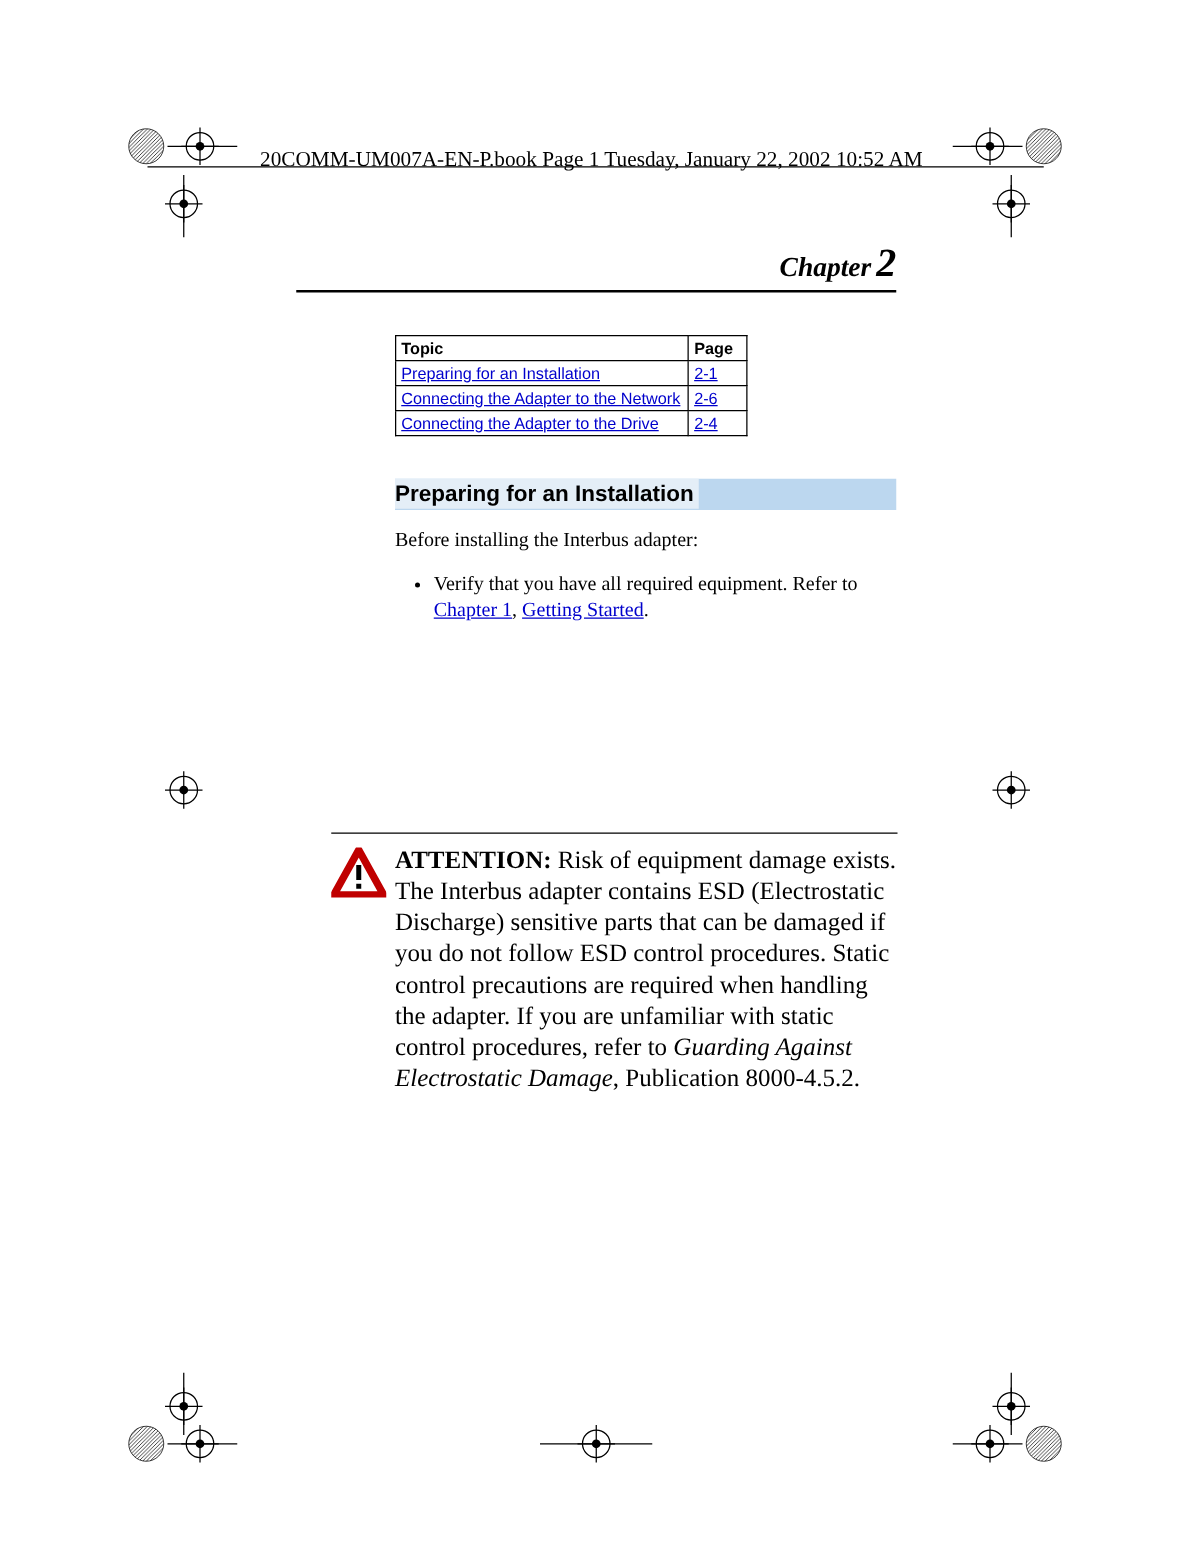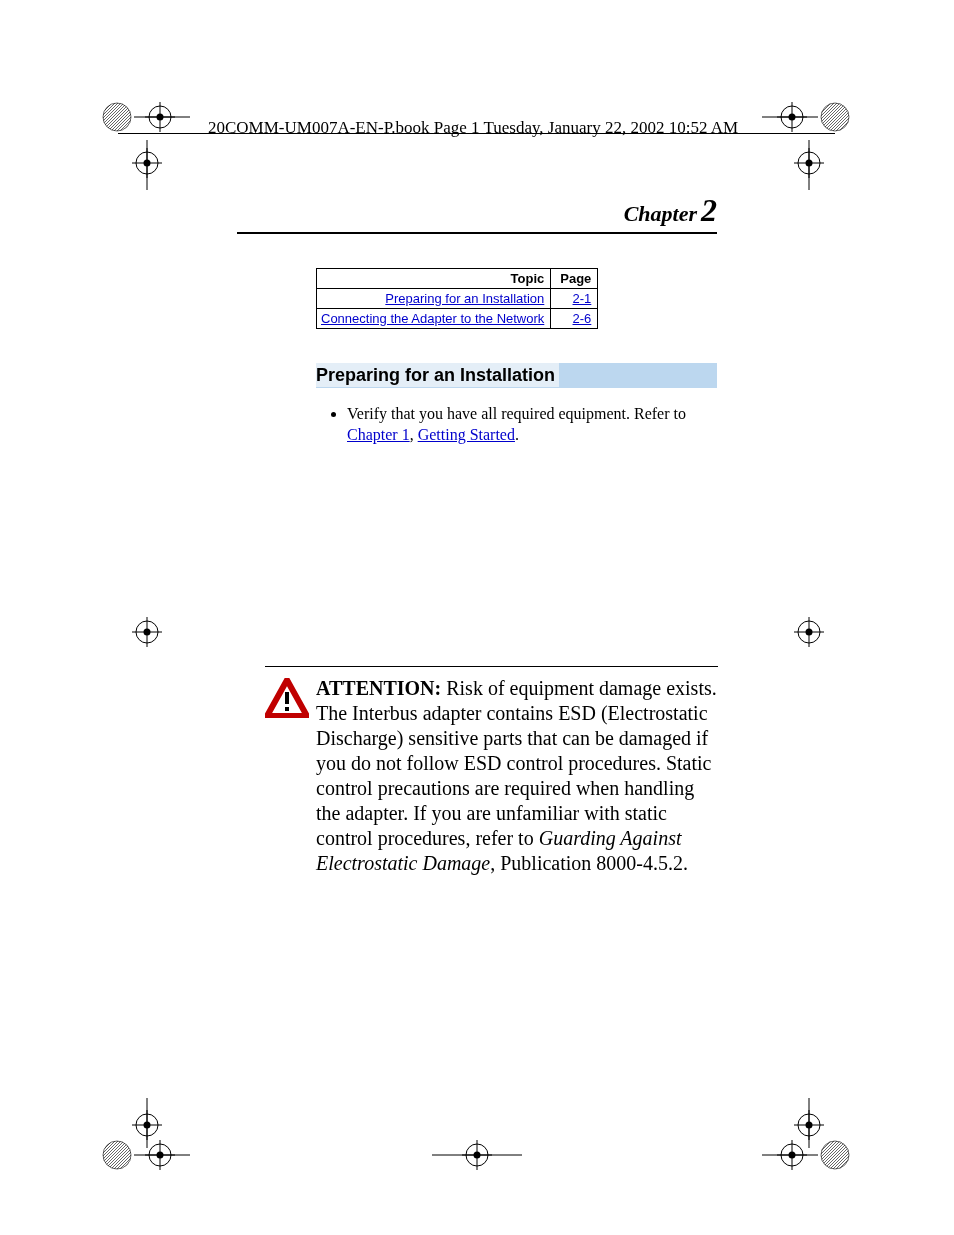--- a/index.html
+++ b/index.html
@@ -63,21 +63,21 @@
   }
   table.topic-table {
     border-collapse: collapse;
     font-family: Arial, Helvetica, sans-serif;
     font-size: 13px;
     margin-bottom: 34px;
   }
   table.topic-table th, table.topic-table td {
     border: 1px solid #000;
     padding: 2px 6px 2px 4px;
-    text-align: right;
+    text-align: left;
     vertical-align: top;
   }
   table.topic-table th {
     font-weight: bold;
   }
   table.topic-table th.page-col { width: 36px; }
   .linkish {
     color: #0000cc;
     text-decoration: underline;
   }
@@ -304,27 +304,32 @@
       <th class="page-col">Page</th>
     </tr>
     <tr>
       <td><span class="linkish">Preparing for an Installation</span></td>
       <td><span class="linkish">2-1</span></td>
     </tr>
     <tr>
       <td><span class="linkish">Connecting the Adapter to the Network</span></td>
       <td><span class="linkish">2-6</span></td>
     </tr>
+    <tr>
+      <td><span class="linkish">Connecting the Adapter to the Drive</span></td>
+      <td><span class="linkish">2-4</span></td>
+    </tr>
   </tbody>
     </table>
 
   <h2 class="section">
     <span class="section-bg">Preparing for an Installation</span>
   </h2>
 
+  <p class="body">Before installing the Interbus adapter:</p>
 
   <ul class="bullets">
     <li>
       <span>Verify that you have all required equipment. Refer to </span><span class="linkish">Chapter 1</span><span>, </span><span class="linkish">Getting Started</span><span>.</span>
     </li>
   </ul>
 </div>
 
 <div class="attention-rule"></div>
 <div class="warn-icon">

